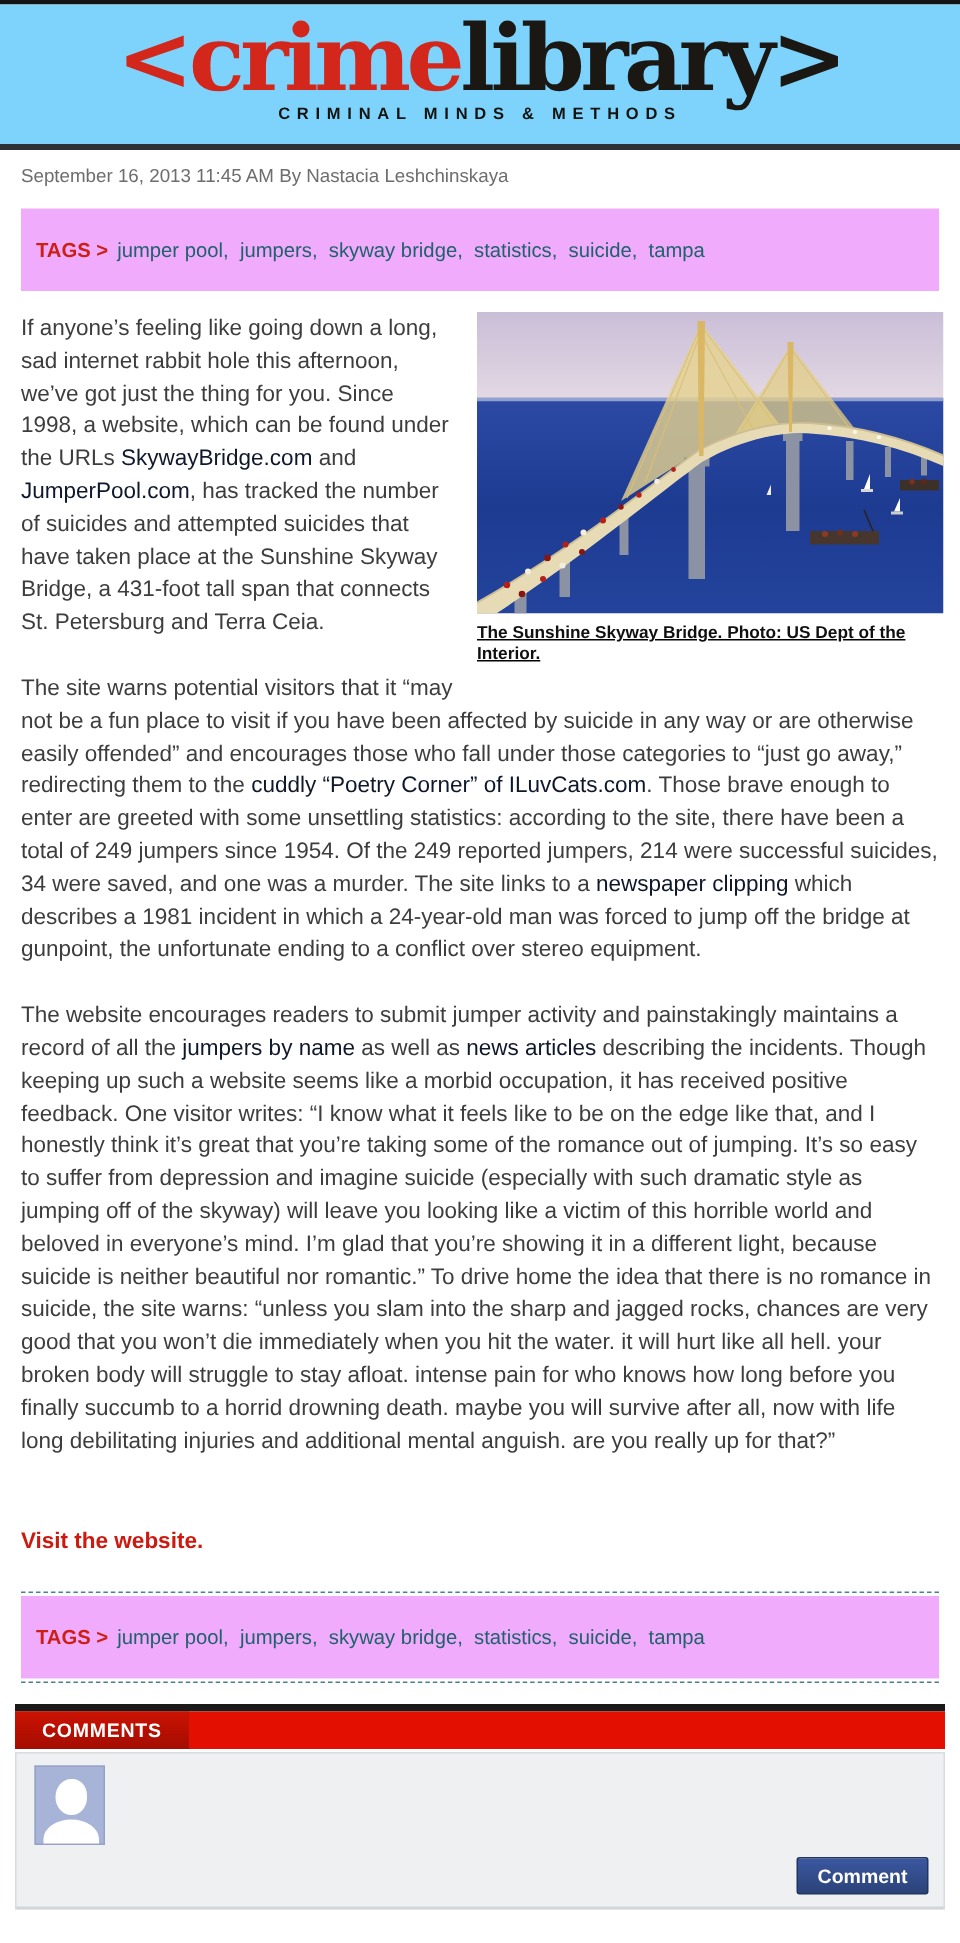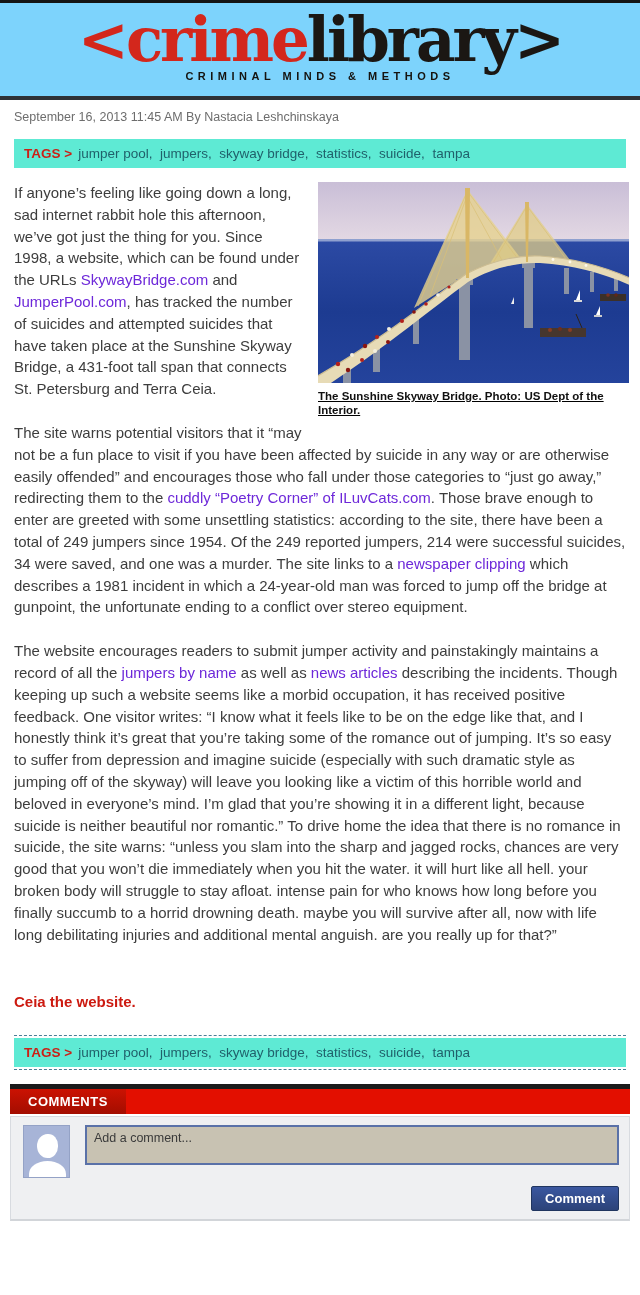--- a/index.html
+++ b/index.html
@@ -27,21 +27,21 @@
     letter-spacing: 4.5px; color: #15130f;
   }
   
   .content { padding: 0 14px; }
   h1.title {
     margin-top: 15px; font-family: "DejaVu Serif", serif;
     font-weight: bold; font-size: 29px; line-height: 37px; color: #121212;
   }
   .byline { margin-top: 10px; font-size: 12.5px; color: #6d6d6d; }
   .tags-bar {
-    margin-top: 15px; background: #5eead4; padding: 7px 10px;
+    margin-top: 15px; background: #f0abfc; padding: 20px 10px;
     font-size: 13.5px; color: #20616b;
   }
   .tags-bar .tags-label { color: #cc1f16; font-weight: bold; margin-right: 6px; }
   .tags-bar .tag { color: #20616b; cursor: pointer; }
   .tags-bar .tag:not(:last-child)::after { content: ",  "; white-space: pre; }
   .tags-dashed {
     margin-top: 24px; border-top: 1px dashed #4a7e96; border-bottom: 1px dashed #4a7e96;
     padding: 2px 0; margin-bottom: 14px;
   }
   .tags-dashed .tags-bar { margin-top: 0; }
@@ -50,21 +50,21 @@
   .article::after { content: ""; display: block; clear: both; }
   .figure { float: right; width: 311px; margin: 0 -3px 9px 15px; text-decoration: underline; }
   .figure svg { display: block; width: 311px; height: 201px; }
   .caption {
     margin-top: 6px; font-size: 11.5px; line-height: 14px;
     font-weight: bold; color: #101010;
   }
   .article p {
     font-size: 15px; line-height: 21.8px; color: #3d3d3d; margin-bottom: 22px;
   }
-  .article a.rlink { color: #6d28d9; text-decoration: none; cursor: pointer; }
+  .article a.rlink { color: #0f172a; text-decoration: none; cursor: pointer; }
   .visit {
     font-size: 15px; font-weight: bold; color: #cc1a10;
     margin: 26px 0 0 0; cursor: pointer; display: inline-block;
   }
   
   .comments { margin-top: 14px; }
   .c-black { height: 5px; background: #1a1a1a; margin: 0 10px; }
   .c-red { height: 25px; background: #e30f00; margin: 0 10px; }
   .c-red .c-label {
     display: inline-block; height: 25px; line-height: 25px; padding: 0 18px;
@@ -209,21 +209,21 @@
       </svg>
       <div class="caption">The Sunshine Skyway Bridge. Photo: US Dept of the Interior.</div>
     </div>
 
     <p><span>If anyone’s feeling like going down a long, sad internet rabbit hole this afternoon, we’ve got just the thing for you. Since 1998, a website, which can be found under the URLs </span><a class="rlink">SkywayBridge.com</a><span> and </span><a class="rlink">JumperPool.com</a><span>, has tracked the number of suicides and attempted suicides that have taken place at the Sunshine Skyway Bridge, a 431-foot tall span that connects St. Petersburg and Terra Ceia.</span></p>
 
     <p><span>The site warns potential visitors that it “may not be a fun place to visit if you have been affected by suicide in any way or are otherwise easily offended” and encourages those who fall under those categories to “just go away,” redirecting them to the </span><a class="rlink">cuddly “Poetry Corner” of ILuvCats.com</a><span>. Those brave enough to enter are greeted with some unsettling statistics: according to the site, there have been a total of 249 jumpers since 1954. Of the 249 reported jumpers, 214 were successful suicides, 34 were saved, and one was a murder. The site links to a </span><a class="rlink">newspaper clipping</a><span> which describes a 1981 incident in which a 24-year-old man was forced to jump off the bridge at gunpoint, the unfortunate ending to a conflict over stereo equipment.</span></p>
 
     <p><span>The website encourages readers to submit jumper activity and painstakingly maintains a record of all the </span><a class="rlink">jumpers by name</a><span> as well as </span><a class="rlink">news articles</a><span> describing the incidents. Though keeping up such a website seems like a morbid occupation, it has received positive feedback. One visitor writes: “I know what it feels like to be on the edge like that, and I honestly think it’s great that you’re taking some of the romance out of jumping. It’s so easy to suffer from depression and imagine suicide (especially with such dramatic style as jumping off of the skyway) will leave you looking like a victim of this horrible world and beloved in everyone’s mind. I’m glad that you’re showing it in a different light, because suicide is neither beautiful nor romantic.” To drive home the idea that there is no romance in suicide, the site warns: “unless you slam into the sharp and jagged rocks, chances are very good that you won’t die immediately when you hit the water. it will hurt like all hell. your broken body will struggle to stay afloat. intense pain for who knows how long before you finally succumb to a horrid drowning death. maybe you will survive after all, now with life long debilitating injuries and additional mental anguish. are you really up for that?”</span></p>
 
-    <a class="visit">Ceia the website.</a>
+    <a class="visit">Visit the website.</a>
   </div>
 
   <div class="tags-dashed">
     <div class="tags-bar">
       <span class="tags-label">TAGS &gt;</span><span><span class="tag">jumper pool</span><span class="tag">jumpers</span><span class="tag">skyway bridge</span><span class="tag">statistics</span><span class="tag">suicide</span><span class="tag">tampa</span></span>
     </div>
   </div>
 </div>
 
 <div class="comments">
@@ -231,20 +231,19 @@
   <div class="c-red">
     <span class="c-label">COMMENTS</span>
   </div>
 
   <div class="c-panel">
     <div class="c-form">
       <div class="avatar-default">
         <div class="head"></div>
         <div class="body"></div>
       </div>
-      <textarea class="c-textarea" placeholder="Add a comment..." style=""></textarea>
     </div>
     <div class="c-btn-row">
       <button class="c-btn">Comment</button>
     </div>
   </div>
 
 </div>
 
 </body></html>

